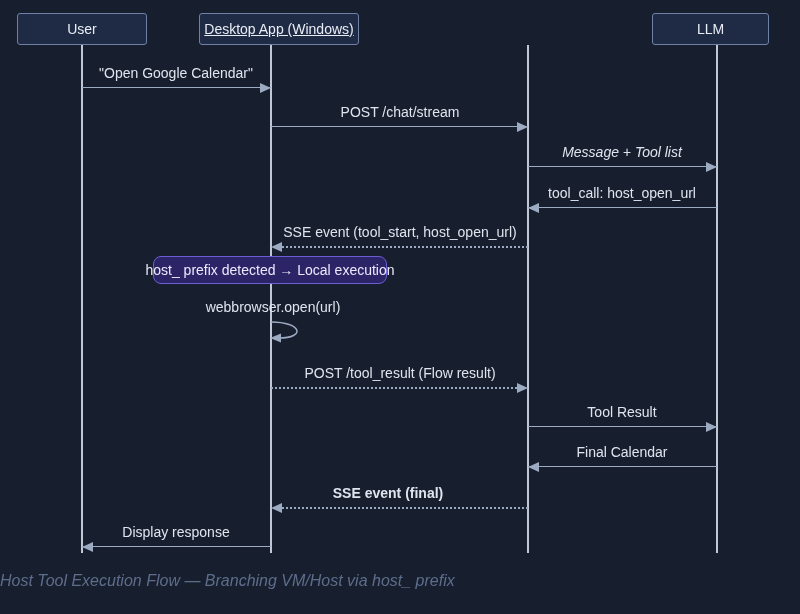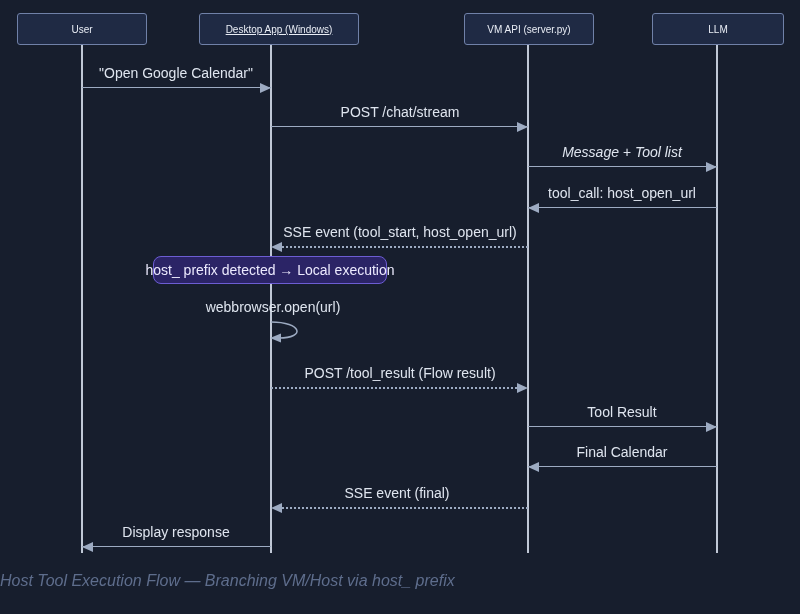--- a/index.html
+++ b/index.html
@@ -18,21 +18,21 @@
     position: relative; width: 800px; height: 614px;
     background: var(--bg);
   }
   .pbox {
     position: absolute;
     height: 32px;
     background: var(--box_fill);
     border: 1px solid var(--box_border);
     border-radius: 3px;
     color: var(--box_text);
-    font-size: 10px;
+    font-size: 14px;
     display: flex; align-items: center; justify-content: center;
     white-space: nowrap;
   }
   .lifeline {
     position: absolute;
     width: 1.5px;
     top: 45px; height: 508px;
     background: var(--lifeline);
   }
   .mline {
@@ -74,22 +74,21 @@
     color: var(--caption);
   }
 </style>
 </head>
 <body>
 
 <div class="canvas">
 
   <div class="pbox" style="left:17px;  top:13px; width:130px;">User</div>
   <div class="pbox" style="left:199px; top:13px; width:160px;text-decoration:underline;">Desktop App (Windows)</div>
-  <div class="pbox" style="left:464px; top:13px; width:130px;">VM API (server.py)</div>
-  <div class="pbox" style="left:652px; top:13px; width:132px;">LLM</div>
+  <div class="pbox" style="left:652px; top:13px; width:117px;">LLM</div>
 
   <div class="lifeline" style="left:81px;"></div>
   <div class="lifeline" style="left:270px;"></div>
   <div class="lifeline" style="left:527px;"></div>
   <div class="lifeline" style="left:716px;"></div>
 
   <div>
     <div class="mlabel" style="left:176px; top:65px;">"Open Google Calendar"</div>
     <div class="mline" style="left:82px; top:87px; width:189px;"></div>
     <div class="ah right" style="left:260px; top:83px;"></div>
@@ -141,21 +140,21 @@
     <div class="ah right" style="left:706px; top:422px;"></div>
   </div>
 
   <div>
     <div class="mlabel" style="left:622px; top:444px;">Final Calendar</div>
     <div class="mline" style="left:528px; top:466px; width:189px;"></div>
     <div class="ah left" style="left:528px; top:462px;"></div>
   </div>
 
   <div>
-    <div class="mlabel" style="left:397px; top:485px;">SSE event (final)</div>
+    <div class="mlabel" style="left:388px; top:485px;font-weight:bold;">SSE event (final)</div>
     <div class="mline dotted" style="left:282px; top:507px; width:246px;"></div>
     <div class="ah left" style="left:271px; top:503px;"></div>
   </div>
 
   <div>
     <div class="mlabel" style="left:176px; top:524px;">Display response</div>
     <div class="mline" style="left:82px; top:546px; width:189px;"></div>
     <div class="ah left" style="left:82px; top:542px;"></div>
   </div>
 

